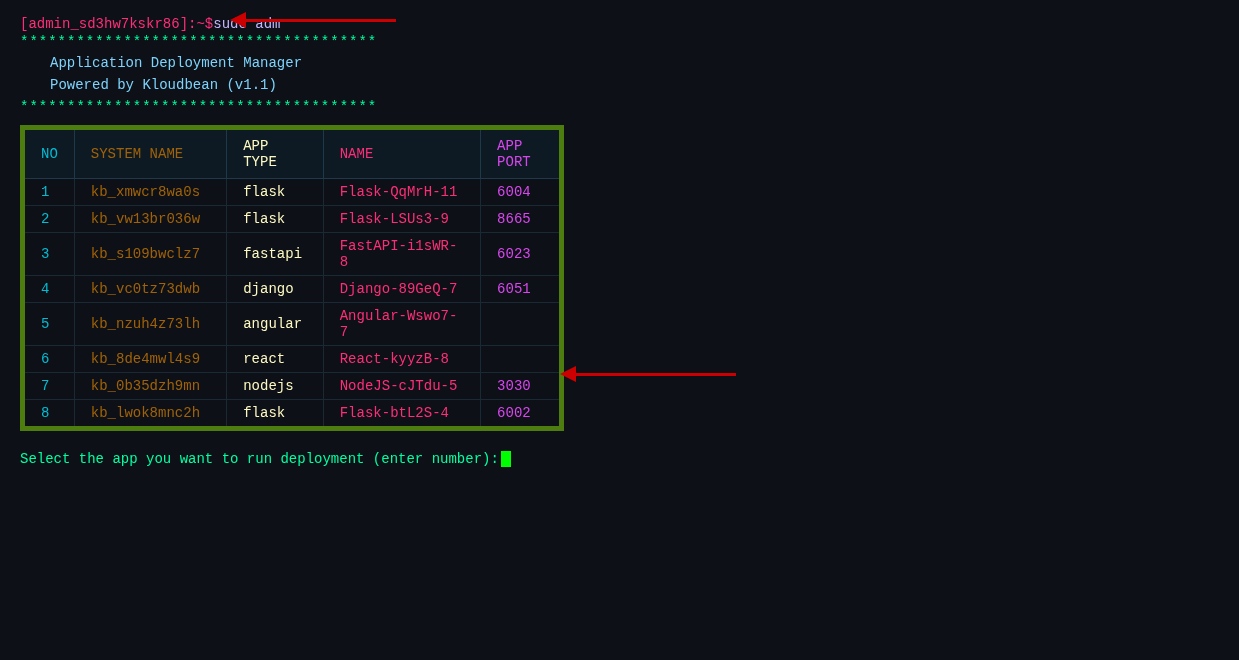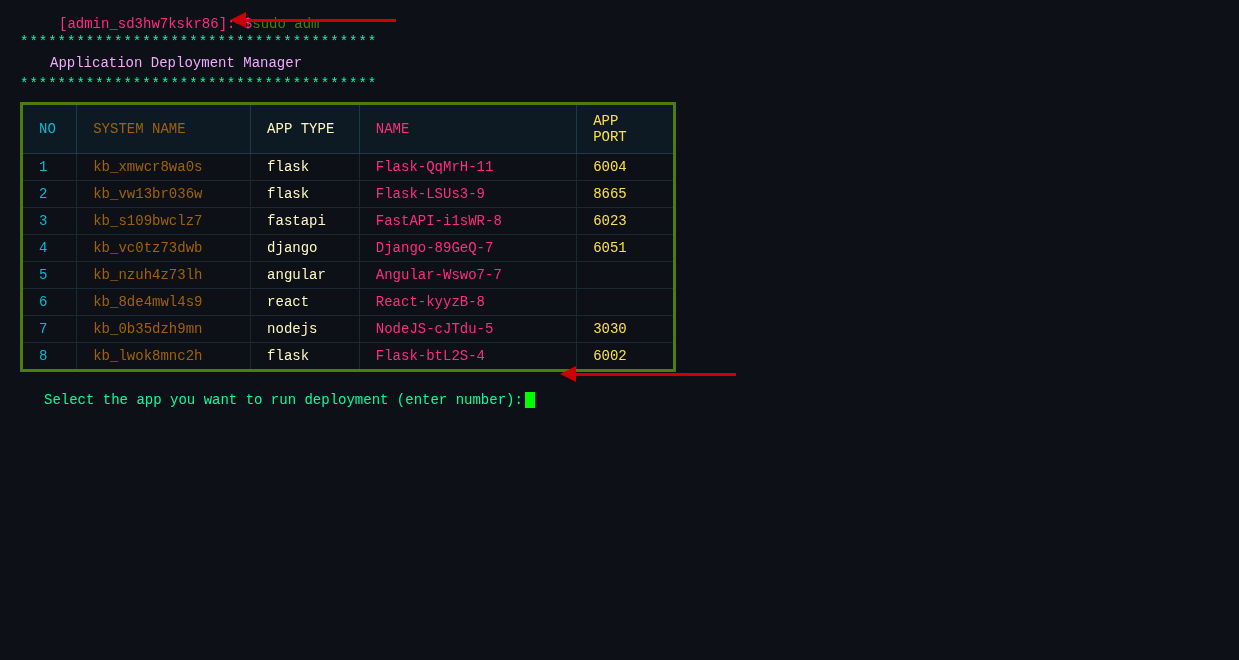--- a/index.html
+++ b/index.html
@@ -20,47 +20,46 @@
 
     .terminal {
       padding: 16px 20px;
       color: #00ff9f;
     }
 
     .prompt-line {
       display: flex;
       align-items: flex-start;
       margin-bottom: 2px;
-      margin-left: 39px;
     }
 
     .prompt-user {
       color: #ff2d78;
     }
 
     .prompt-cmd {
-      color: #4d7c0f;
+      color: #c4b5fd;
     }
 
     .stars {
       color: #00ff9f;
       letter-spacing: 1px;
       margin: 2px 0;
     }
 
     .banner-text {
-      color: #f0abfc;
+      color: #7dd3fc;
       padding-left: 30px;
       line-height: 1.6;
     }
 
     table {
-      width: 656px;
+      width: 544px;
       border-collapse: collapse;
-      border: 3px solid #4d7c0f;
+      border: 5px solid #4d7c0f;
     }
 
     thead tr {
       background-color: #0d1a24;
     }
 
     thead th {
       color: #00e5ff;
       padding: 8px 16px;
       text-align: left;
@@ -106,31 +105,30 @@
       width: 100px;
     }
 
     .col-name {
       color: #ff2d78;
       width: 200px;
       font-family: Liberation Mono, monospace;
     }
 
     .col-port {
-      color: #fde047;
+      color: #d946ef;
       width: 90px;
     }
 
     .select-line {
       margin-top: 20px;
       color: #00ff9f;
       font-size: 14px;
       display: flex;
       align-items: center;
-      margin-left: 24px;
     }
 
     .cursor-block {
       display: inline-block;
       width: 10px;
       height: 16px;
       background-color: #00ff00;
       margin-left: 2px;
       vertical-align: middle;
     }
@@ -183,20 +181,21 @@
   </div>
 
   <div class="prompt-line">
     <span class="prompt-user">[admin_sd3hw7kskr86]:~$</span>
     <span class="prompt-cmd"> sudo adm</span>
   </div>
 
   <div class="stars">**************************************</div>
 
   <div class="banner-text">Application Deployment Manager</div>
+  <div class="banner-text">Powered by Kloudbean (v1.1)</div>
 
   <div class="stars">**************************************</div>
 
   <div style="margin-top: 10px;">
     <table>
       <thead>
         <tr>
           <th class="col-no">NO</th>
           <th class="col-sysname">SYSTEM NAME</th>
           <th class="col-apptype">APP TYPE</th>

